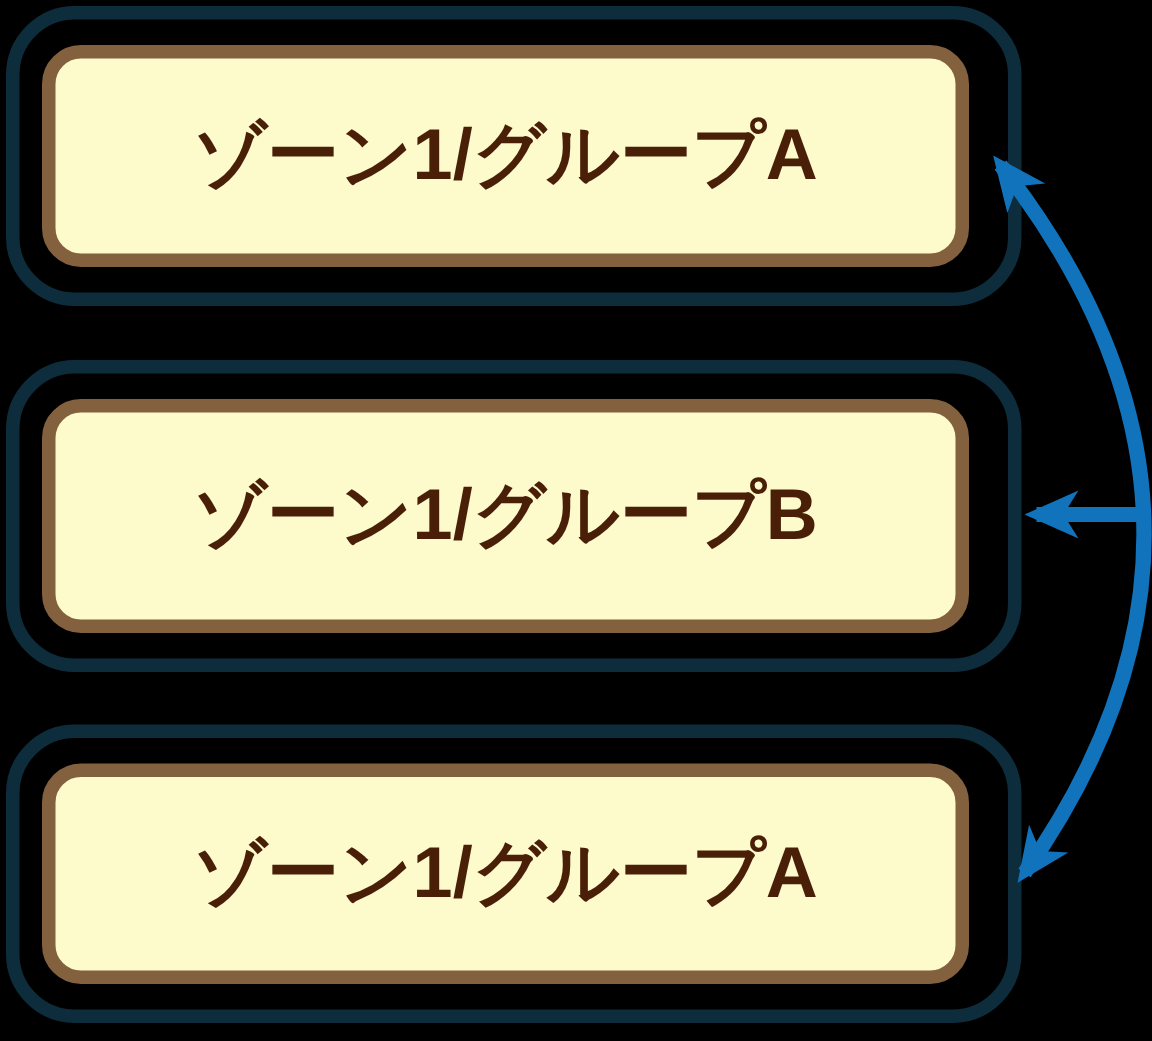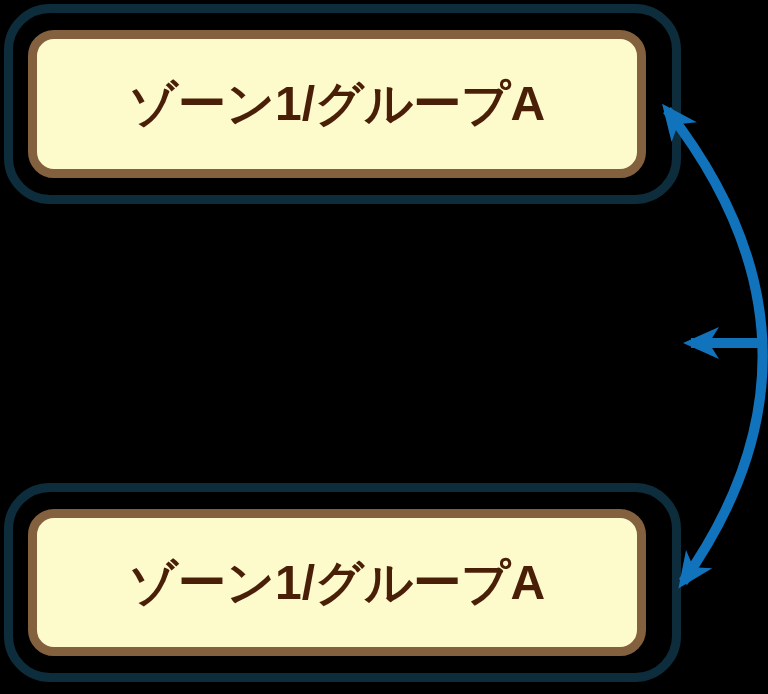--- a/index.html
+++ b/index.html
@@ -61,20 +61,25 @@
 <body>
 
 <div id="stage">
 
   <div class="outer-box" id="outer-box-a">
     <div class="inner-box">
       <span class="box-label">ゾーン1/グループA</span>
     </div>
   </div>
 
+  <div class="outer-box" id="outer-box-b">
+    <div class="inner-box">
+      <span class="box-label">ゾーン1/グループB</span>
+    </div>
+  </div>
 
   <div class="outer-box" id="outer-box-c">
     <div class="inner-box">
       <span class="box-label">ゾーン1/グループA</span>
     </div>
   </div>
 
   <svg id="arrow-layer" viewBox="0 0 768 694" xmlns="http://www.w3.org/2000/svg">
     <defs>
       <marker id="head" markerUnits="userSpaceOnUse" markerWidth="38" markerHeight="36" refX="29" refY="18" orient="auto-start-reverse">

